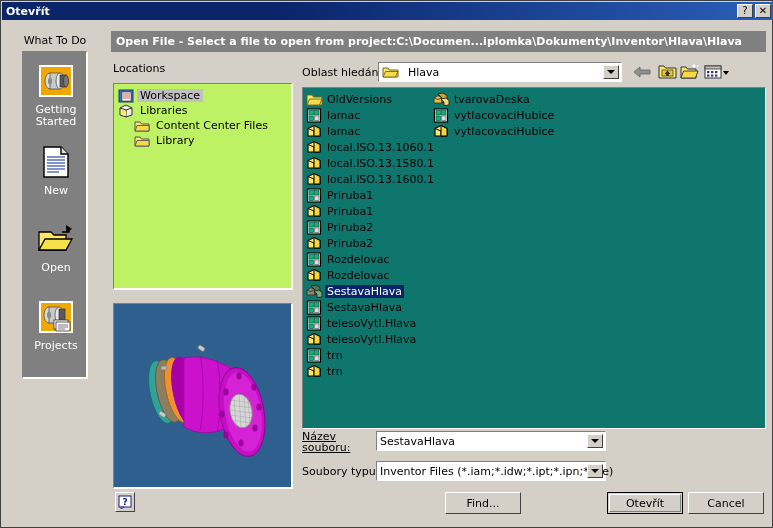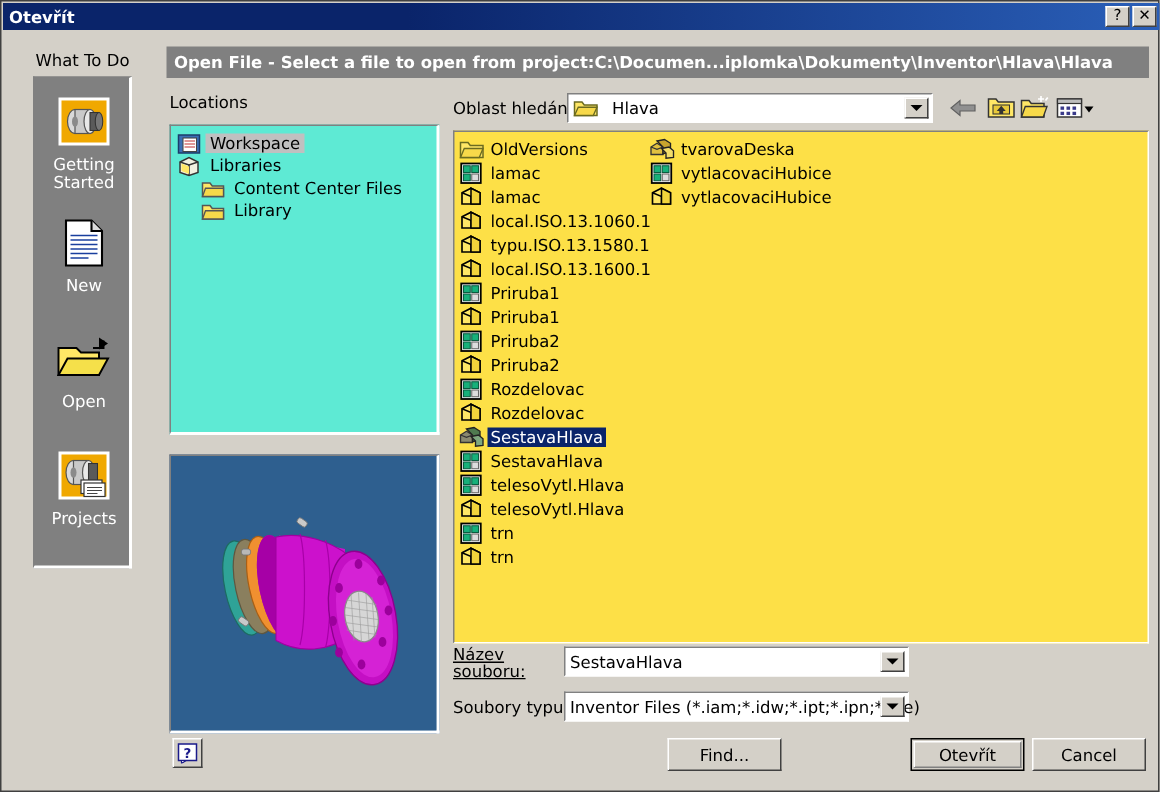--- a/index.html
+++ b/index.html
@@ -62,21 +62,21 @@
     display:flex;align-items:center;
   }
   .header-bar .htxt{
     color:#ffffff;font-weight:bold;font-size:11px;margin-left:5px;
     white-space:nowrap;overflow:hidden;
   }
   
   .loc-label{position:absolute;left:112px;top:61px;font-size:11px;color:#000;}
   .loc-panel{
     position:absolute;left:112px;top:82px;width:180px;height:207px;
-    background:#5eead4;
+    background:#bef264;
     border-top:1px solid #808080;border-left:1px solid #808080;
     border-right:2px solid #ffffff;border-bottom:2px solid #ffffff;
     box-sizing:border-box;overflow:hidden;padding-top:4px;
   }
   .tree-row{
     display:flex;align-items:center;height:15px;font-size:11px;color:#000;
     cursor:default;
   }
   .tree-row .tlbl{padding:0 3px;line-height:13px;}
   .tree-row.sel .tlbl{background:#c0c0c0;color:#000;}
@@ -119,21 +119,21 @@
     border-top:4px solid #000;
   }
   .tool-btn{
     position:absolute;top:60px;width:22px;height:21px;
     background:transparent;box-sizing:border-box;cursor:default;
     display:flex;align-items:center;justify-content:center;
   }
   
   .filelist{
     position:absolute;left:301px;top:86px;width:464px;height:342px;
-    background:#fde047;
+    background:#0f766e;
     border-top:1px solid #808080;border-left:1px solid #808080;
     border-right:1px solid #ffffff;border-bottom:1px solid #ffffff;
     box-sizing:border-box;overflow:hidden;padding-left:28px;
   }
   .fl-col{position:absolute;top:3px;}
   .fl-col.c1{left:3px;width:125px;}
   .fl-col.c2{left:130px;width:160px;}
   .fl-row{
     display:flex;align-items:center;height:16px;font-size:11px;color:#000;
     cursor:default;
@@ -467,21 +467,21 @@
         <span class="flbl">local.ISO.13.1060.1</span>
       </div>
 
       <div class="fl-row">
         <span class="fic"><svg width="17" height="15" viewBox="0 0 17 15">
               <path d="M2 4.5 L8 1.5 L14 4.5 L14 12 L2 12 Z" fill="#ffe766" stroke="#000" stroke-width="1.1"></path>
               <path d="M2 4.5 L8 7 L14 4.5" fill="none" stroke="#000" stroke-width="1"></path>
               <path d="M8 7 L8 12" fill="none" stroke="#000" stroke-width="1"></path>
               <path d="M8 1.5 L14 4.5 L14 12 L8 12 Z" fill="#f2d43c" stroke="#000" stroke-width="1"></path>
             </svg></span>
-        <span class="flbl">typu.ISO.13.1580.1</span>
+        <span class="flbl">local.ISO.13.1580.1</span>
       </div>
 
       <div class="fl-row">
         <span class="fic"><svg width="17" height="15" viewBox="0 0 17 15">
               <path d="M2 4.5 L8 1.5 L14 4.5 L14 12 L2 12 Z" fill="#ffe766" stroke="#000" stroke-width="1.1"></path>
               <path d="M2 4.5 L8 7 L14 4.5" fill="none" stroke="#000" stroke-width="1"></path>
               <path d="M8 7 L8 12" fill="none" stroke="#000" stroke-width="1"></path>
               <path d="M8 1.5 L14 4.5 L14 12 L8 12 Z" fill="#f2d43c" stroke="#000" stroke-width="1"></path>
             </svg></span>
         <span class="flbl">local.ISO.13.1600.1</span>

